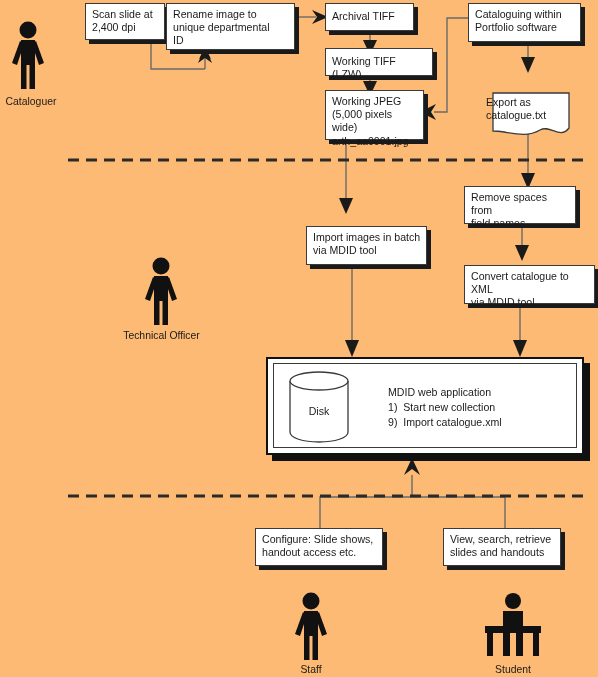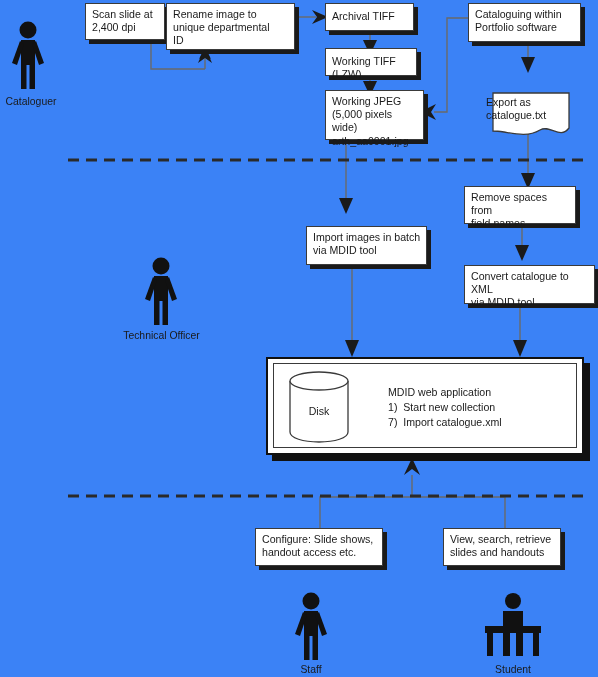--- a/index.html
+++ b/index.html
@@ -8,21 +8,21 @@
     padding: 0;
     background: #ffffff;
   }
   body {
     font-family: "Liberation Sans", sans-serif;
   }
   #diagram-root {
     position: relative;
     width: 598px;
     height: 677px;
-    background: #3b82f6;
+    background: #fdba74;
     overflow: hidden;
   }
   svg.layer {
     position: absolute;
     left: 0;
     top: 0;
     width: 598px;
     height: 677px;
   }
   
@@ -155,21 +155,21 @@
 
   <div class="box" style="left:85px; top:3px; width:80px; height:37px;">Scan slide at
 2,400 dpi</div>
 
   <div class="box" style="left:325px; top:3px; width:89px; height:28px; padding-top:6px;">Archival TIFF</div>
 
   <div class="box" style="left:166px; top:3px; width:129px; height:47px;">Rename image to
 unique departmental
 ID</div>
 
-  <div class="box" style="left:325px; top:48px; width:92px; height:28px; padding-top:6px;">Working TIFF (LZW)</div>
+  <div class="box" style="left:325px; top:48px; width:108px; height:28px; padding-top:6px;">Working TIFF (LZW)</div>
 
   <div class="box" style="left:325px; top:90px; width:99px; height:50px;">Working JPEG
 (5,000 pixels wide)
 arth_aa0001.jpg</div>
 
   <div class="box" style="left:468px; top:3px; width:113px; height:39px;">Cataloguing within
 Portfolio software</div>
 
   <div class="doc-box" style="left:492px; top:92px; width:78px; height:48px;">
     <svg width="78" height="48" viewBox="0 0 78 48">
@@ -200,21 +200,21 @@
   <svg class="layer" viewBox="0 0 598 677" style="z-index:6; pointer-events:none;">
     <g>
       <path d="M290,381 L290,432 C290,438 303,442 319,442 C335,442 348,438 348,432 L348,381" fill="#ffffff" stroke="#3a3a3a" stroke-width="1.3"></path>
       <ellipse cx="319" cy="381" rx="29" ry="9" fill="#ffffff" stroke="#3a3a3a" stroke-width="1.3"></ellipse>
     </g>
   </svg>
   <div class="disk-label" style="left:284px; top:405px;">Disk</div>
 
   <div class="mdid-text" style="left:388px; top:385px;">MDID web application</div>
   <div class="mdid-text" style="left:388px; top:400px;">1)  Start new collection</div>
-  <div class="mdid-text" style="left:388px; top:415px;">7)  Import catalogue.xml</div>
+  <div class="mdid-text" style="left:388px; top:415px;">9)  Import catalogue.xml</div>
 
   <svg class="layer" viewBox="0 0 598 677" style="z-index:6; pointer-events:none;">
 
     <g fill="#111111">
       <circle cx="28" cy="30" r="8.5"></circle>
       <rect x="21" y="40" width="14" height="25"></rect>
       <path d="M20,41 L12,63 L17,65 L24,44 Z"></path>
       <path d="M36,41 L44,63 L39,65 L32,44 Z"></path>
       <rect x="21" y="64" width="5.5" height="25"></rect>
       <rect x="29.5" y="64" width="5.5" height="25"></rect>

